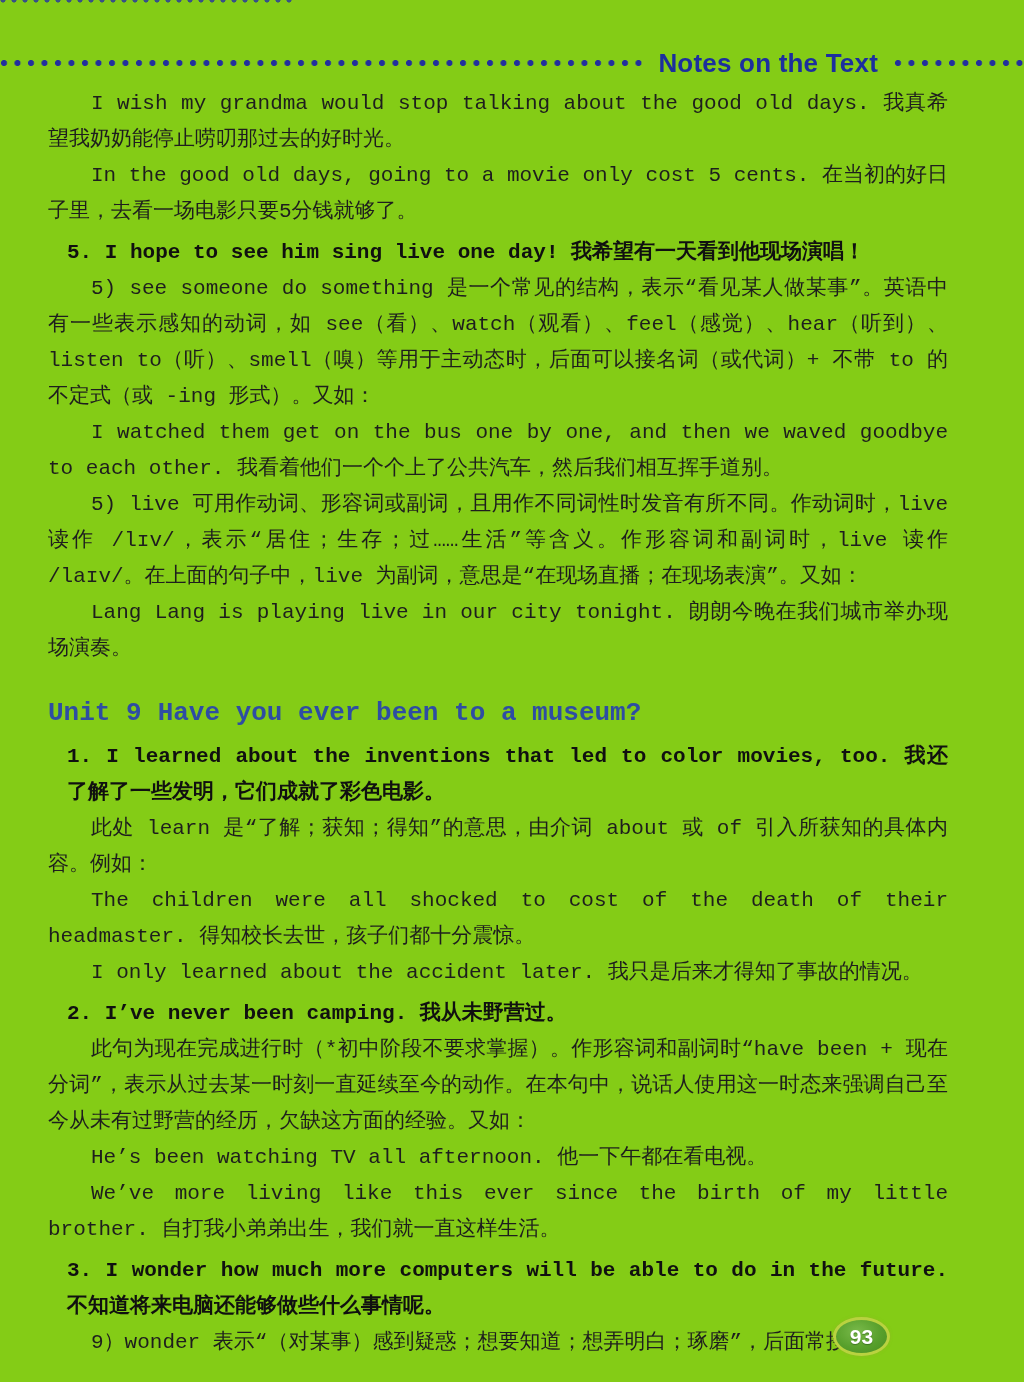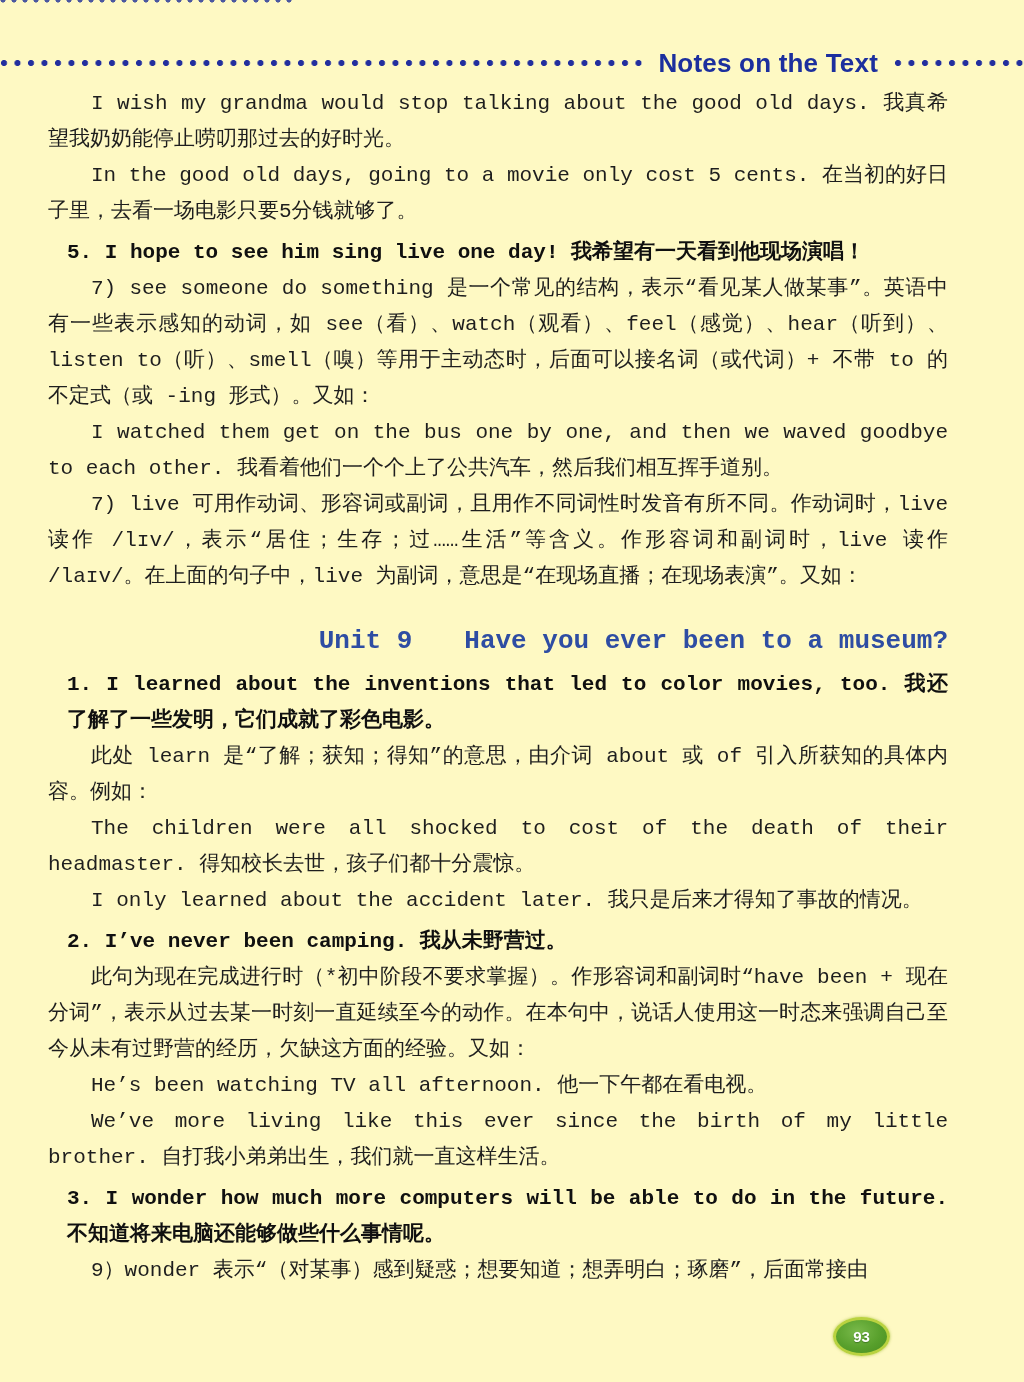--- a/index.html
+++ b/index.html
@@ -5,21 +5,21 @@
   html, body {
     margin: 0;
     padding: 0;
     background: #f3f3f3;
   }
   .page {
     position: relative;
     width: 1024px;
     height: 1382px;
     margin: 0 auto;
-    background: #fef9c3;
+    background: #84cc16;
     overflow: hidden;
     font-family: "Liberation Serif", "DejaVu Serif", serif;
     color: #1e1e1e;
   }
   
   .top-artifact {
     position: absolute;
     top: 0; left: 0;
     width: 292px; height: 5px;
     background-image: radial-gradient(circle at 3px 0px, #2b3b9a 2.2px, rgba(43,59,154,0) 2.9px);
@@ -73,65 +73,65 @@
     margin-left: 19px;
   }
   .unit-heading {
     margin: 26px 0 6px 0;
     font-size: 26px;
     line-height: 40px;
     font-weight: bold;
     color: #2e4da3;
     text-indent: 0;
     display: flex;
-    gap: 52px;
+    gap: 16px;
     text-align: left;
-    justify-content: flex-end;
   }
   .page-badge {
     position: absolute;
     left: 833px;
     top: 1317px;
     width: 57px;
     height: 39px;
     box-sizing: border-box;
     border-radius: 50%;
     background: radial-gradient(ellipse at 42% 35%, #79b94a 0%, #58a02c 55%, #478d20 100%);
     border: 3px solid #b9d240;
     box-shadow: 0 0 3px rgba(150,180,40,0.7);
     display: flex;
     align-items: center;
     justify-content: center;
     color: #ffffff;
     font-family: "Liberation Sans", "DejaVu Sans", sans-serif;
     font-weight: bold;
-    font-size: 15px;
+    font-size: 21px;
     text-shadow: 0 1px 1px rgba(40,90,20,0.6);
   }
 </style>
 </head>
 <body>
 
 <div class="page">
 
   <div class="top-artifact"></div>
 
   <div class="header">
     <div class="dots dots-left"></div>
     <div class="header-title">Notes on the Text</div>
     <div class="dots dots-right"></div>
   </div>
 
   <div class="content">
     <p class="example">I wish my grandma would stop talking about the good old days. 我真希望我奶奶能停止唠叨那过去的好时光。</p>
     <p class="example">In the good old days, going to a movie only cost 5 cents. 在当初的好日子里，去看一场电影只要5分钱就够了。</p>
     <p class="note">5.  I hope to see him sing live one day! 我希望有一天看到他现场演唱！</p>
-    <p class="explain">7) see someone do something 是一个常见的结构，表示“看见某人做某事”。英语中有一些表示感知的动词，如 see（看）、watch（观看）、feel（感觉）、hear（听到）、listen to（听）、smell（嗅）等用于主动态时，后面可以接名词（或代词）+ 不带 to 的不定式（或 -ing 形式）。又如：</p>
+    <p class="explain">5) see someone do something 是一个常见的结构，表示“看见某人做某事”。英语中有一些表示感知的动词，如 see（看）、watch（观看）、feel（感觉）、hear（听到）、listen to（听）、smell（嗅）等用于主动态时，后面可以接名词（或代词）+ 不带 to 的不定式（或 -ing 形式）。又如：</p>
     <p class="example">I watched them get on the bus one by one, and then we waved goodbye to each other. 我看着他们一个个上了公共汽车，然后我们相互挥手道别。</p>
-    <p class="explain">7) live 可用作动词、形容词或副词，且用作不同词性时发音有所不同。作动词时，live 读作 /lɪv/，表示“居住；生存；过……生活”等含义。作形容词和副词时，live 读作 /laɪv/。在上面的句子中，live 为副词，意思是“在现场直播；在现场表演”。又如：</p>
+    <p class="explain">5) live 可用作动词、形容词或副词，且用作不同词性时发音有所不同。作动词时，live 读作 /lɪv/，表示“居住；生存；过……生活”等含义。作形容词和副词时，live 读作 /laɪv/。在上面的句子中，live 为副词，意思是“在现场直播；在现场表演”。又如：</p>
+    <p class="example">Lang Lang is playing live in our city tonight. 朗朗今晚在我们城市举办现场演奏。</p>
 
     <h2 class="unit-heading">
       <span>Unit 9</span>
       <span>Have you ever been to a museum?</span>
     </h2>
 
     <p class="note">1.  I learned about the inventions that led to color movies, too. 我还了解了一些发明，它们成就了彩色电影。</p>
     <p class="explain">此处 learn 是“了解；获知；得知”的意思，由介词 about 或 of 引入所获知的具体内容。例如：</p>
     <p class="example">The children were all shocked to cost of the death of their headmaster. 得知校长去世，孩子们都十分震惊。</p>
     <p class="example">I only learned about the accident later. 我只是后来才得知了事故的情况。</p>

